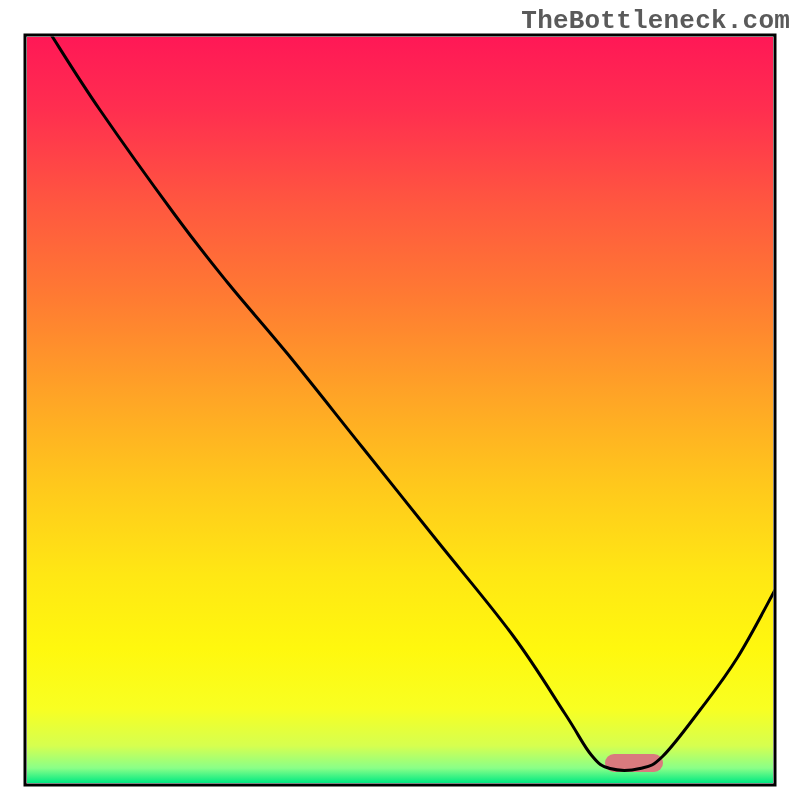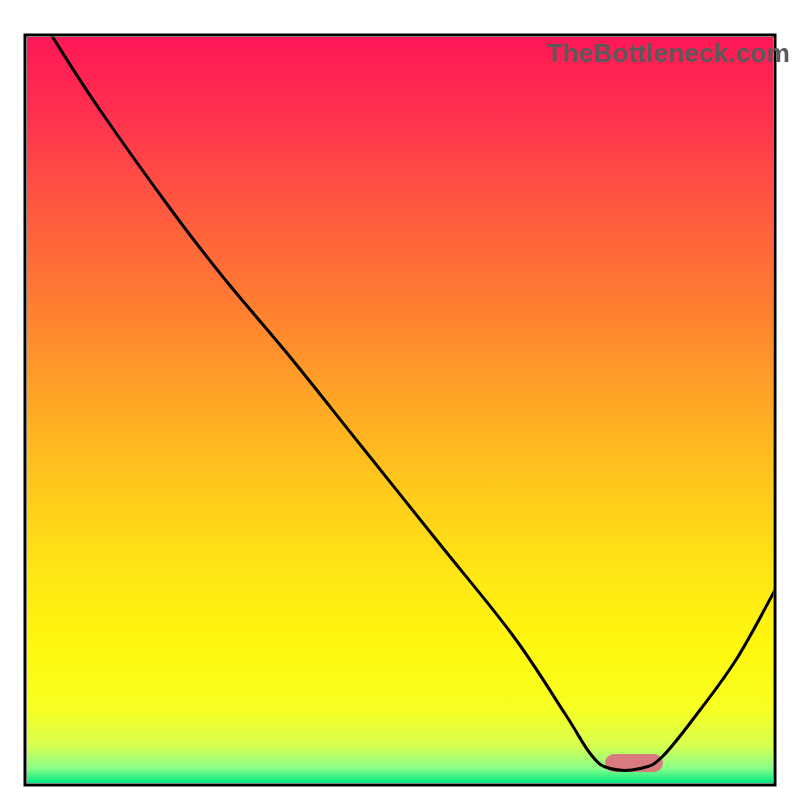--- a/index.html
+++ b/index.html
@@ -2,26 +2,25 @@
 <html><head>
 <meta charset="utf-8">
 <style>
   * { margin: 0; padding: 0; box-sizing: border-box; }
   html, body { width: 800px; height: 800px; background: #fff; overflow: hidden; }
   .wrap { position: relative; width: 800px; height: 800px; }
   .watermark {
     position: absolute;
     top: 6px;
     right: 10px;
-    font-family: Liberation Sans, sans-serif;
+    font-family: Liberation Mono, monospace;
     font-size: 26px;
     font-weight: 700;
     color: #5a5a5a;
     letter-spacing: 0.2px;
-    margin-top: 32px;
   }
   svg { display: block; }
 </style>
 </head>
 <body>
 
 <div class="wrap">
   <div class="watermark">TheBottleneck.com</div>
 
   <svg id="chart-svg" width="800" height="800">

